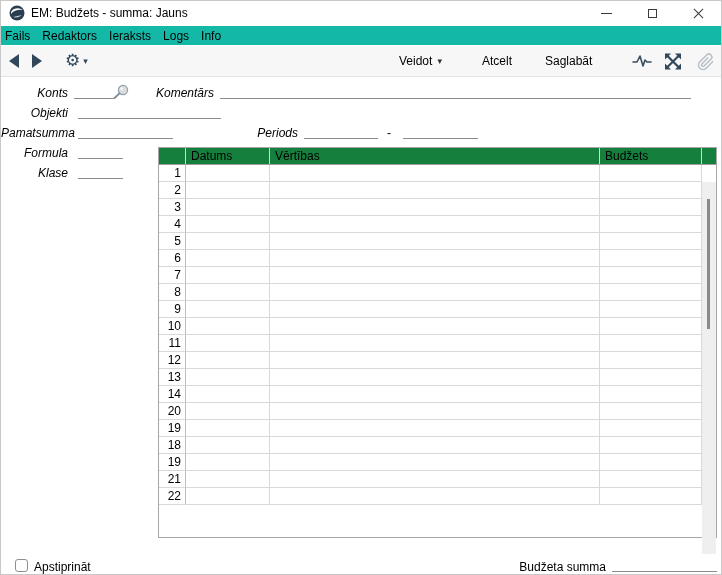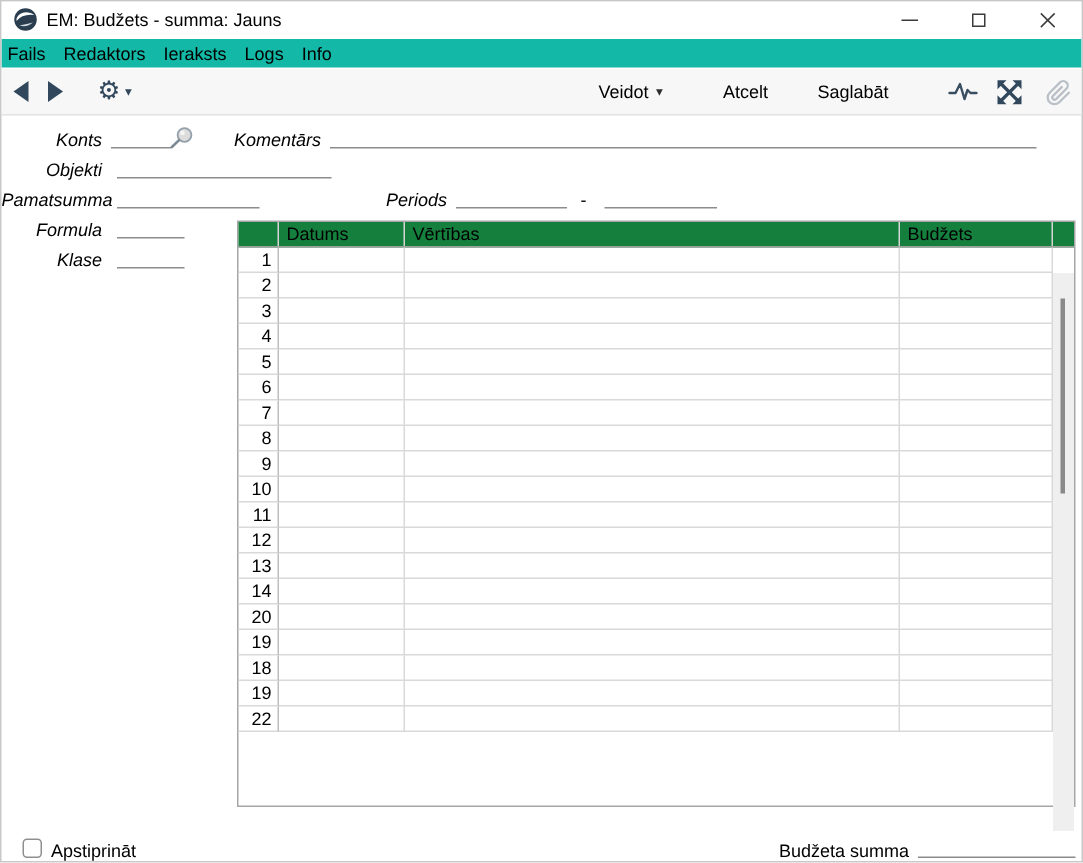--- a/index.html
+++ b/index.html
@@ -265,20 +265,26 @@
           <div class="gcell col-vertibas"></div>
           <div class="gcell col-budzets"></div>
         </div>
         <div class="grow">
           <div class="gcell num col-num">19</div>
           <div class="gcell col-datums"></div>
           <div class="gcell col-vertibas"></div>
           <div class="gcell col-budzets"></div>
         </div>
         <div class="grow">
+          <div class="gcell num col-num">21</div>
+          <div class="gcell col-datums"></div>
+          <div class="gcell col-vertibas"></div>
+          <div class="gcell col-budzets"></div>
+        </div>
+        <div class="grow">
           <div class="gcell num col-num">22</div>
           <div class="gcell col-datums"></div>
           <div class="gcell col-vertibas"></div>
           <div class="gcell col-budzets"></div>
         </div>
         <div class="vscroll">
         <div class="vthumb"></div>
       </div>
     </div>
   </div>

